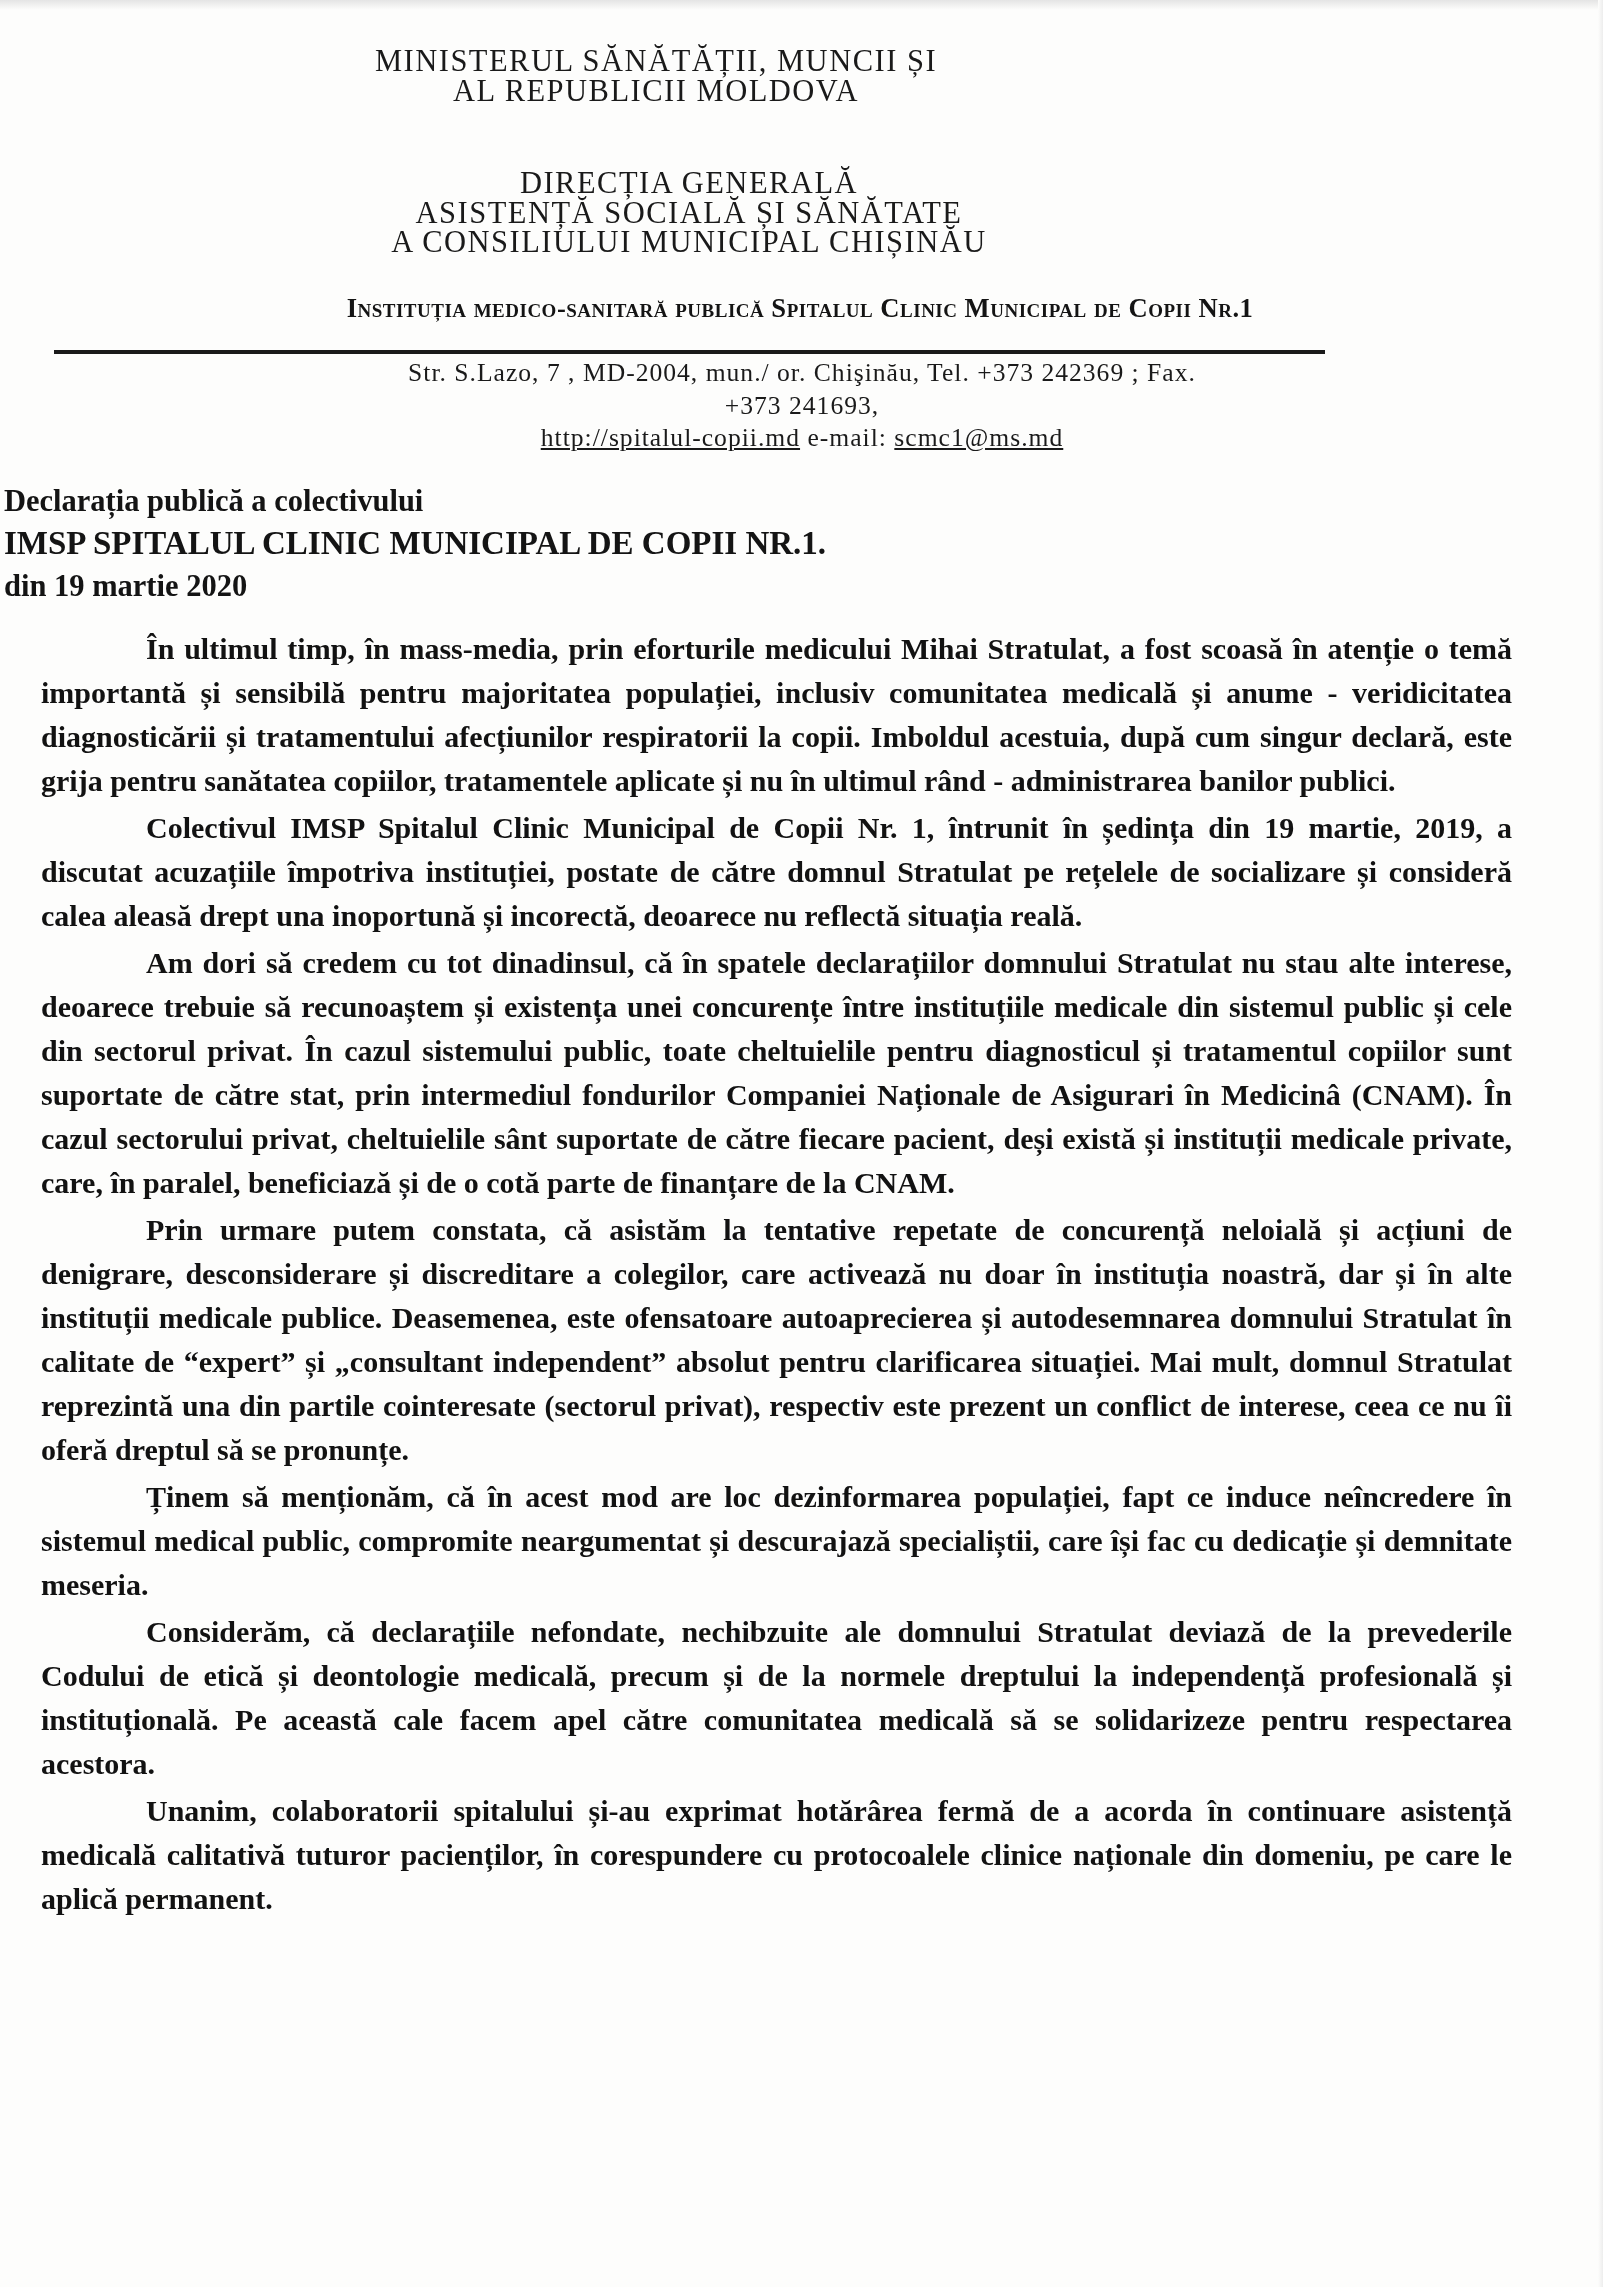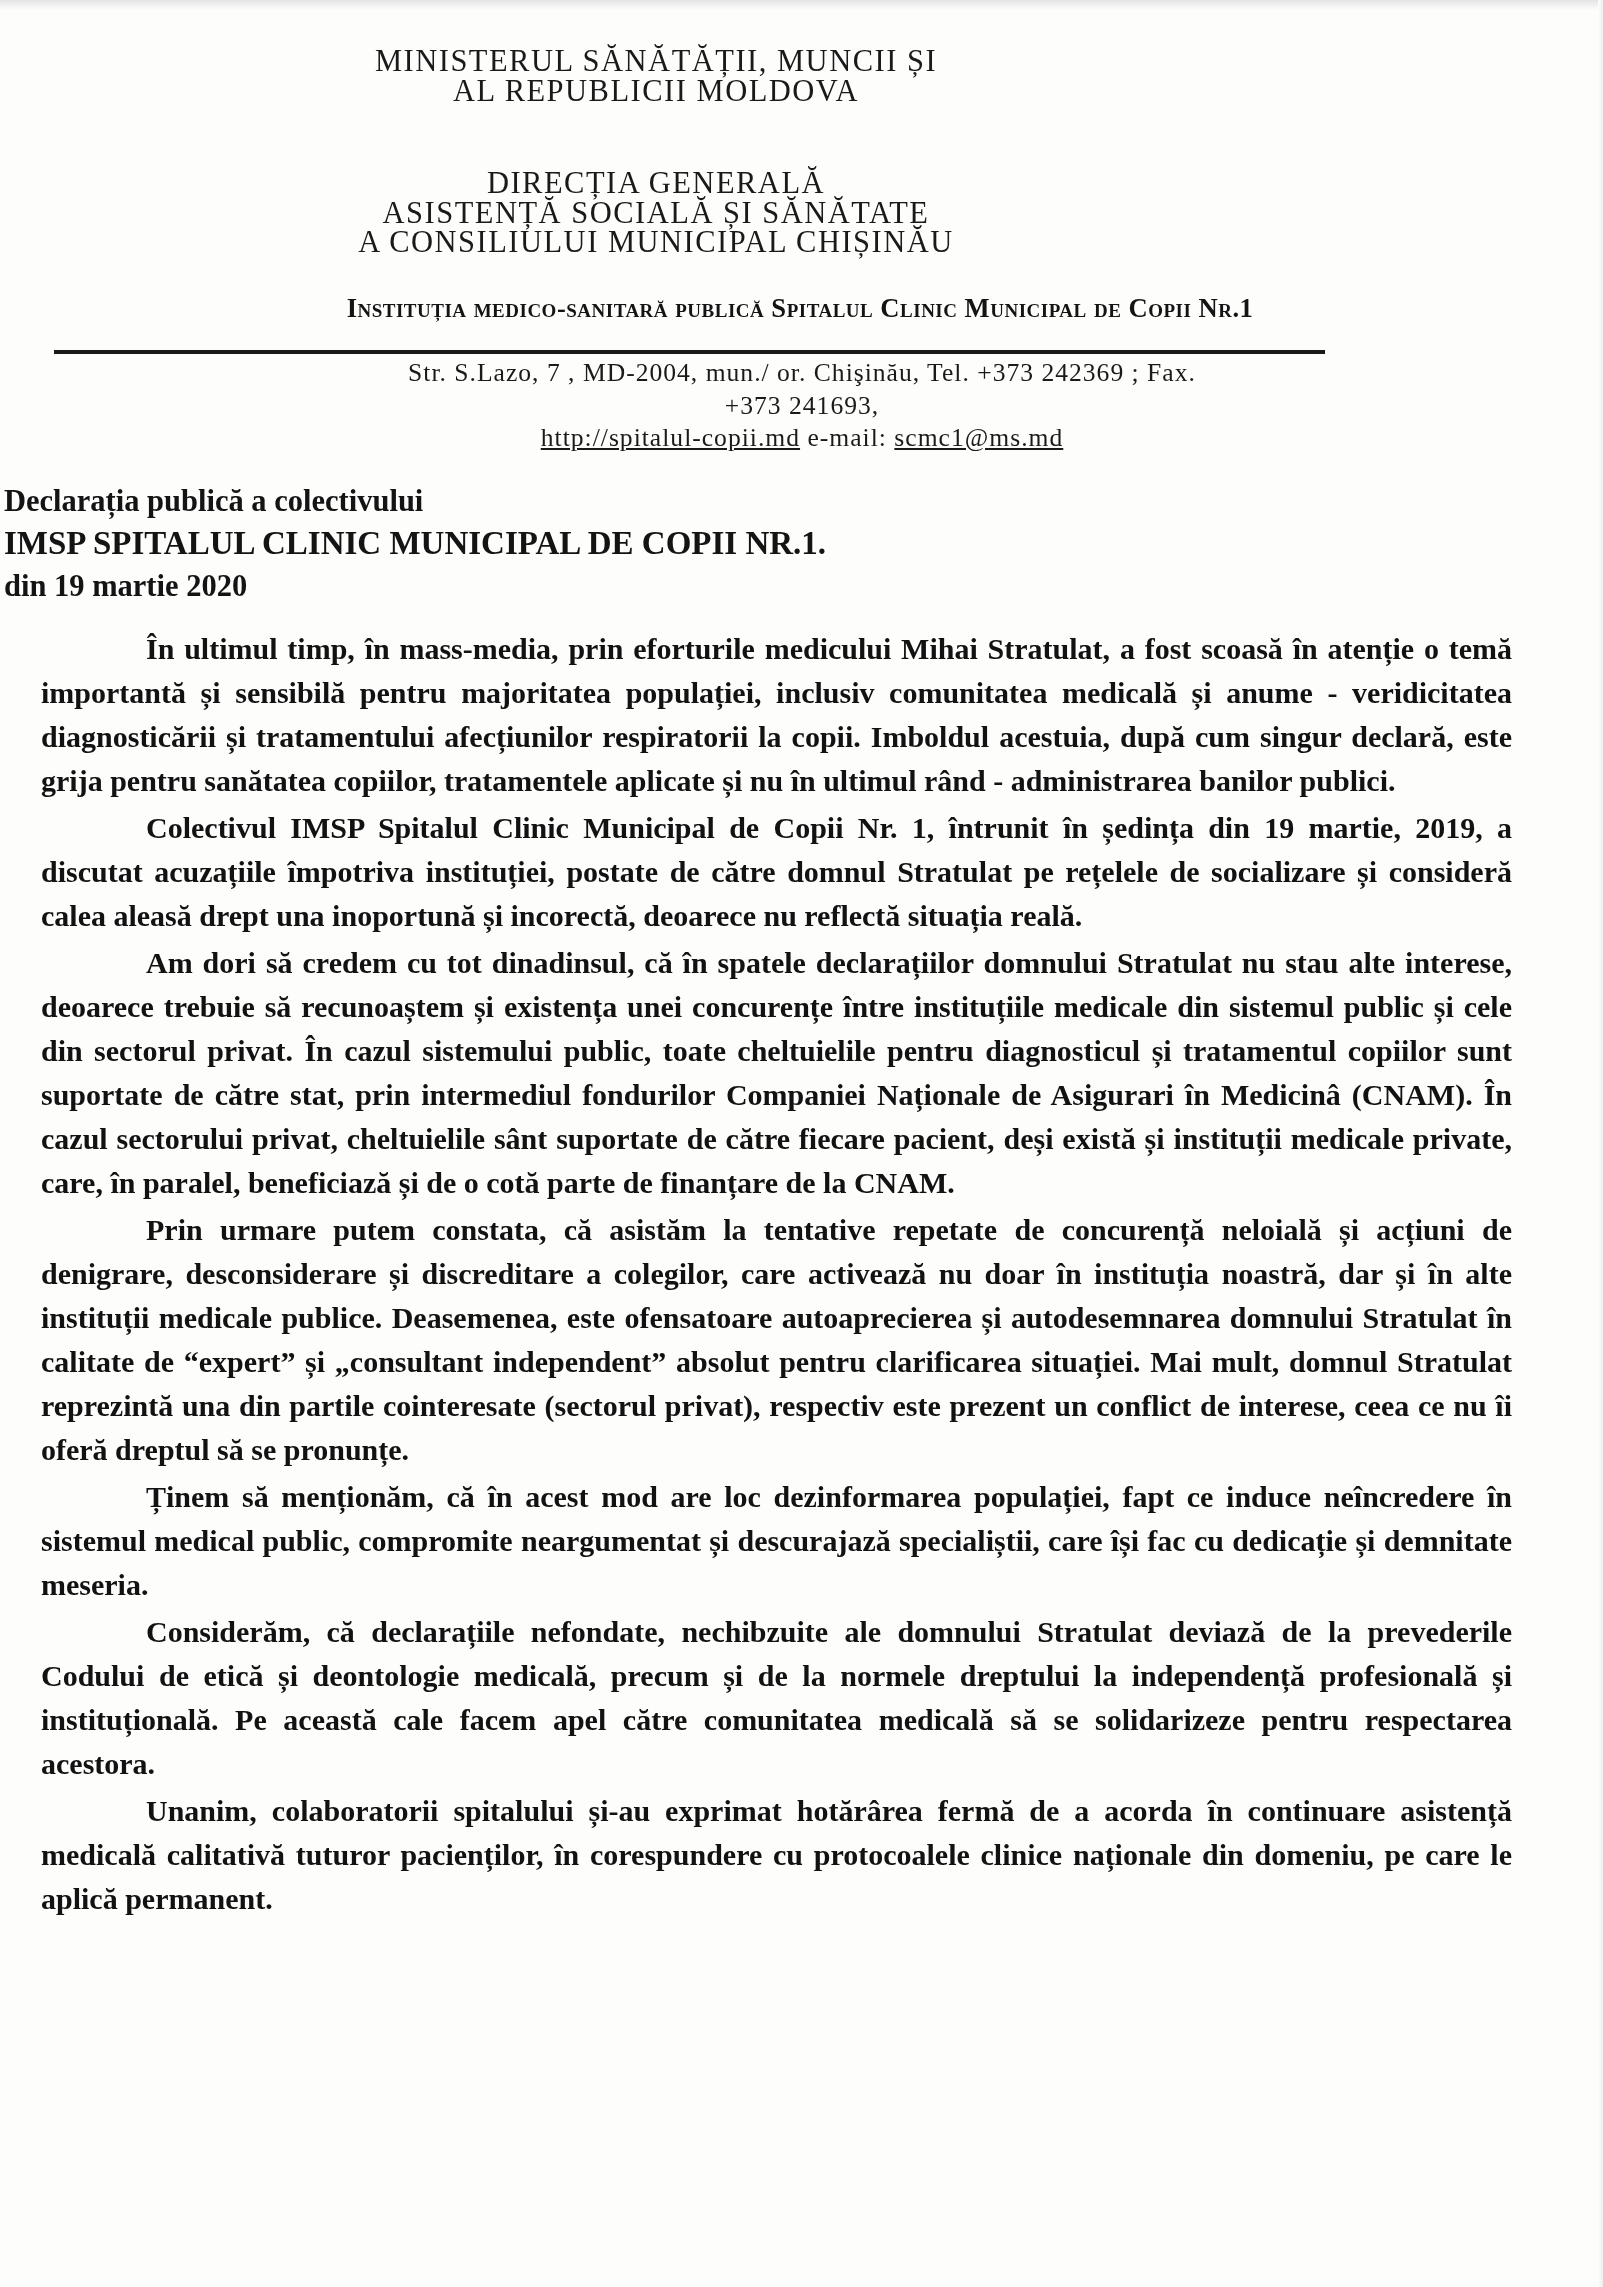--- a/index.html
+++ b/index.html
@@ -11,21 +11,21 @@
     background: linear-gradient(#e4e4e4, #fdfdfc); }
   .scan-right { position: absolute; right: 0; top: 0; width: 5.9px; height: 2287px;
     background: linear-gradient(to left, #eaeaea, #fdfdfc); }
   .page { position: absolute; left: 0; top: 0; width: 1604px; }
 
   .hdr { position: absolute; left: 0; width: 1312px; text-align: center;
     font-family: "Liberation Serif", "DejaVu Serif", serif; font-size: 30.5px; line-height: 29.6px;
     letter-spacing: 1.5px; color: #1a1a1a; }
   .hdr-line { display: block; }
   #ministry { top: 47px; }
-  #directorate { top: 169px; }
+  #directorate { top: 169px; padding-left: 33px; }
 
   .inst { position: absolute; left: 61px; top: 293px; width: 1478px; text-align: center;
     font-family: "Liberation Serif", serif; font-weight: bold; font-size: 26.6px;
     letter-spacing: 0.5px; font-variant: small-caps; color: #141414; }
 
   .rule { position: absolute; left: 54px; top: 350px; width: 1271px; height: 3.9px; background: #1a1a1a; }
 
   .contact { position: absolute; left: 0; top: 357px; width: 1604px; text-align: center;
     font-family: "Liberation Serif", serif; font-size: 25.6px; line-height: 32.5px; letter-spacing: 1px; color: #1a1a1a; }
   .contact .ln { display: block; }

